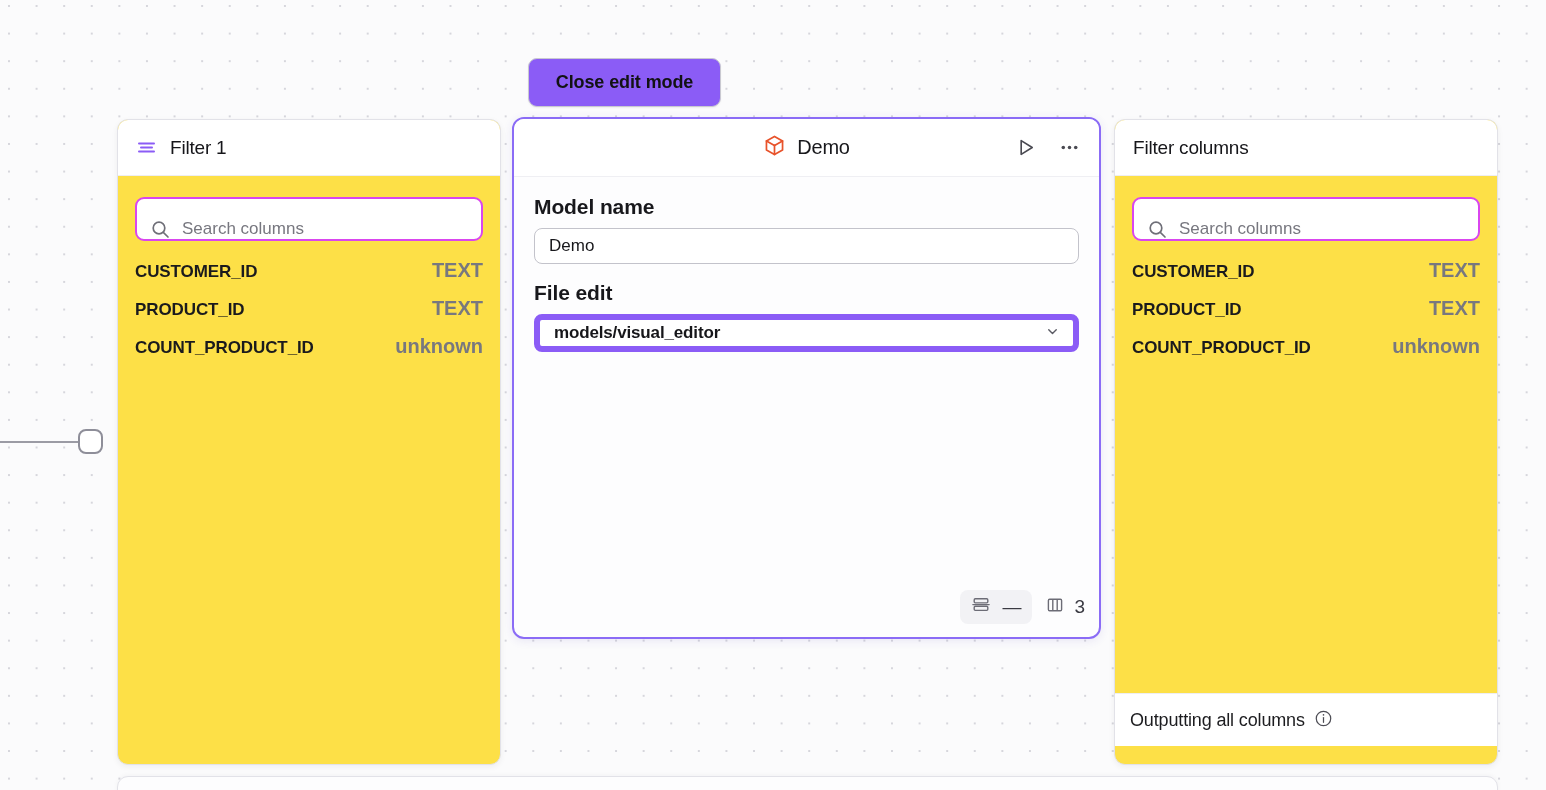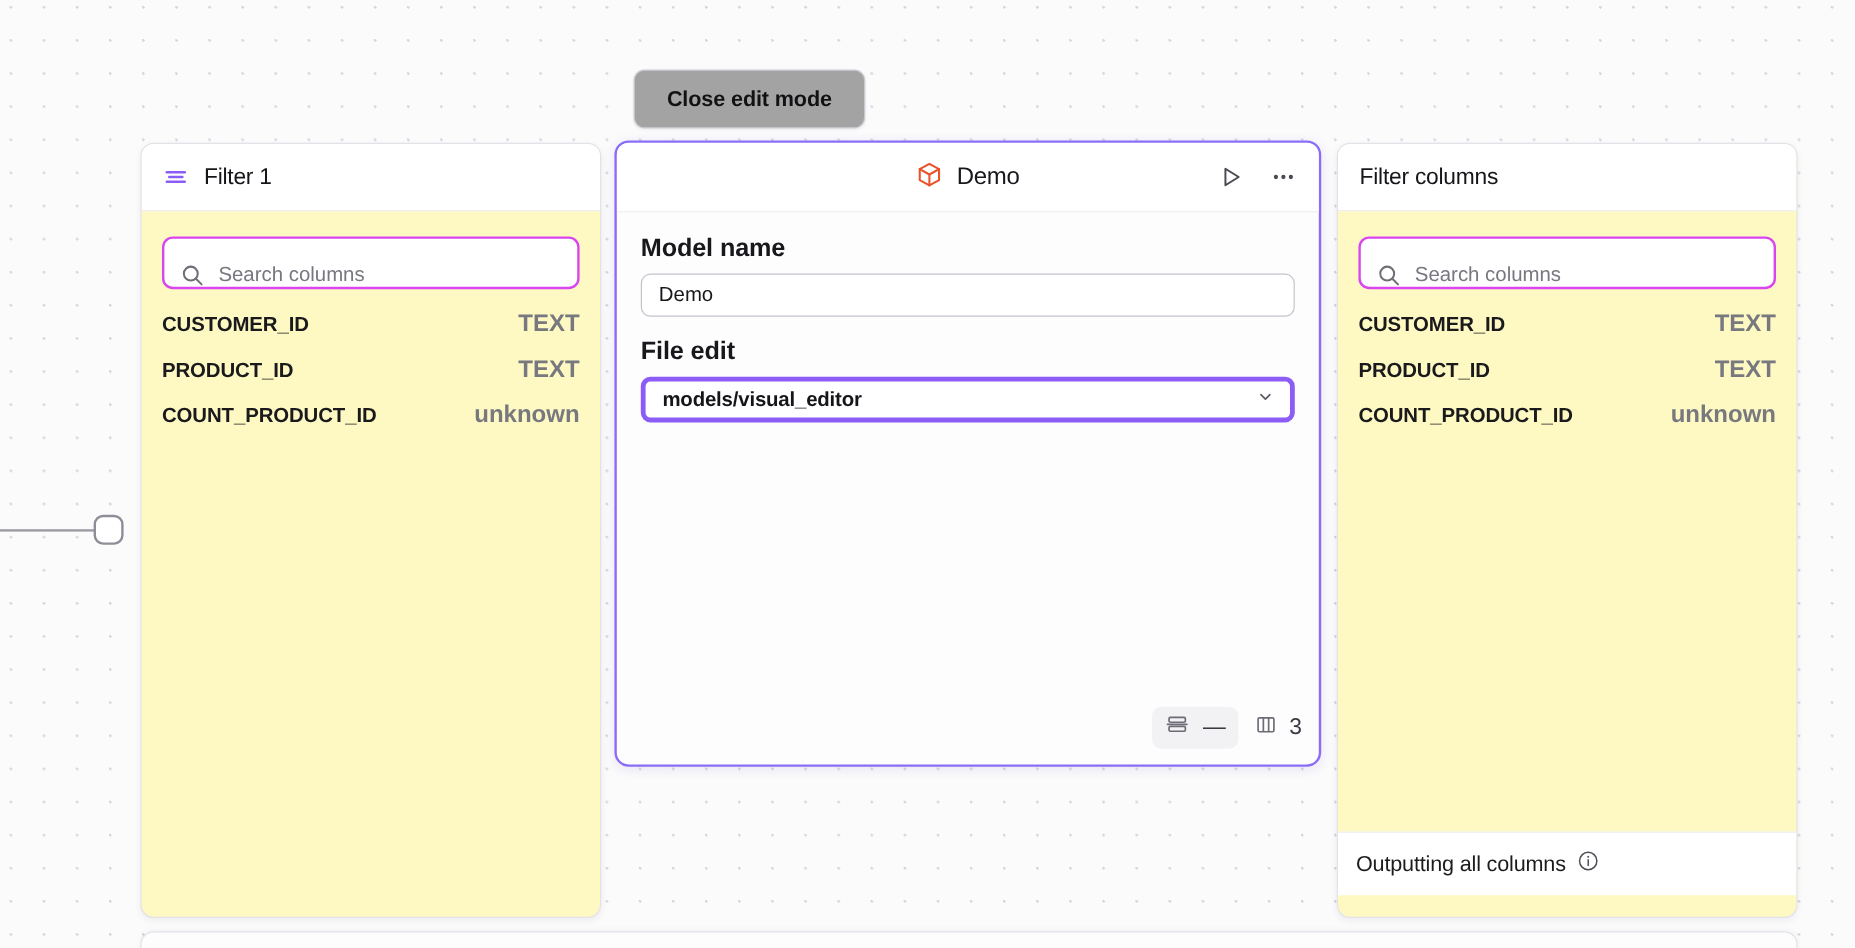--- a/index.html
+++ b/index.html
@@ -43,36 +43,36 @@
     background: #ffffff;
   }
 
   
   .close-edit-btn {
     position: absolute;
     left: 528px;
     top: 58px;
     width: 193px;
     height: 49px;
-    background: #a3a3a3;
+    background: #8b5cf6;
     border: 1px solid #c9c9d1;
     border-radius: 9px;
     font-family: "Liberation Sans", sans-serif;
     font-size: 18px;
     font-weight: bold;
     color: #121214;
     cursor: pointer;
     box-shadow: 0 1px 2px rgba(16,18,30,0.06);
     letter-spacing: -0.1px;
   }
 
   
   .card {
     position: absolute;
-    background: #fef9c3;
+    background: #fde047;
     border: 1px solid #e2e2e8;
     border-radius: 11px;
     box-shadow: 0 2px 6px rgba(20,22,40,0.055);
     overflow: hidden;
   }
 
   .card-header {
     height: 56px;
     display: flex;
     align-items: center;
@@ -209,21 +209,21 @@
     margin-bottom: 17px;
     font-size: 17px;
     color: #18181c;
   }
   .text-input input {
     border: none; outline: none; background: transparent; width: 100%;
     font-family: "Liberation Sans", sans-serif; font-size: 17px; color: #18181c;
   }
   .select-input {
     height: 38px;
-    border: 4px solid #8b5cf6;
+    border: 6px solid #8b5cf6;
     border-radius: 8px;
     background: #ffffff;
     display: flex;
     align-items: center;
     justify-content: space-between;
     padding: 0 13px 0 14px;
     cursor: pointer;
   }
   .select-input .value {
     font-size: 17px;

